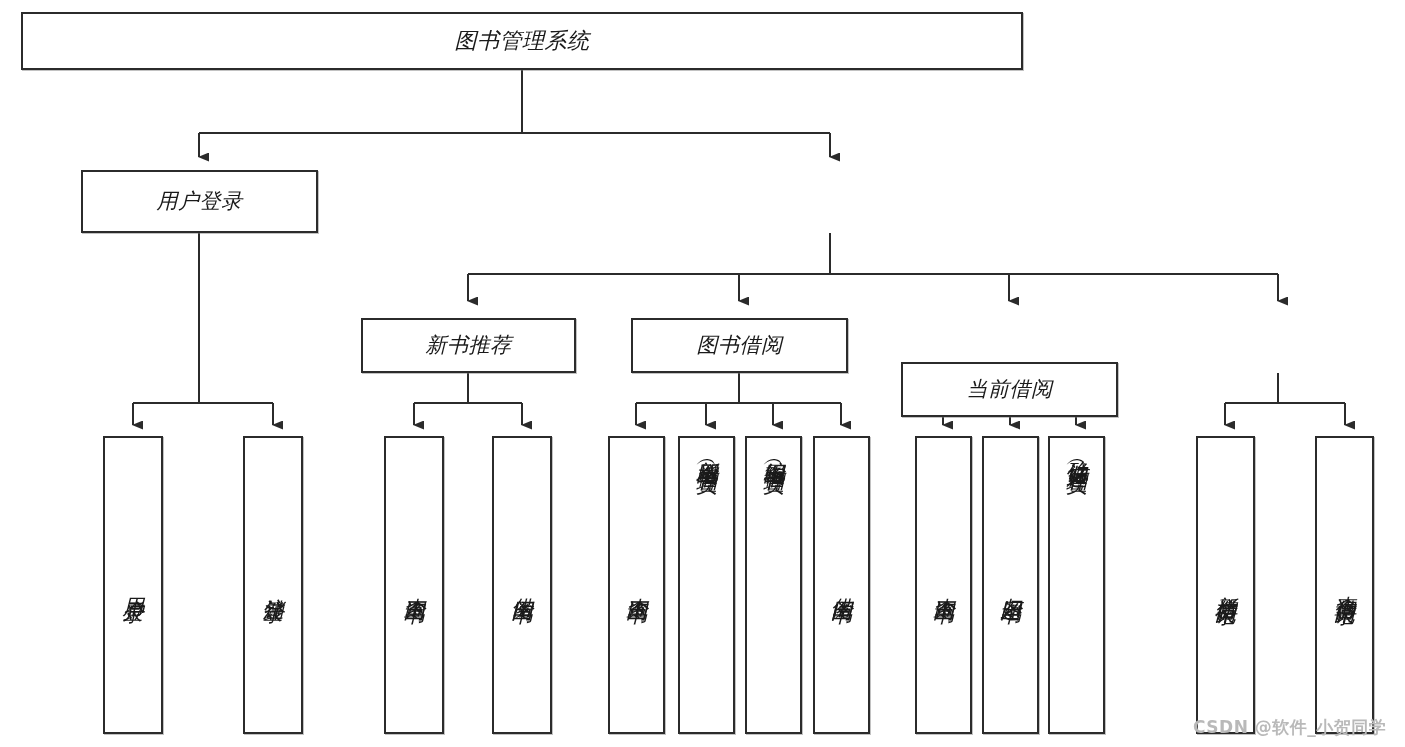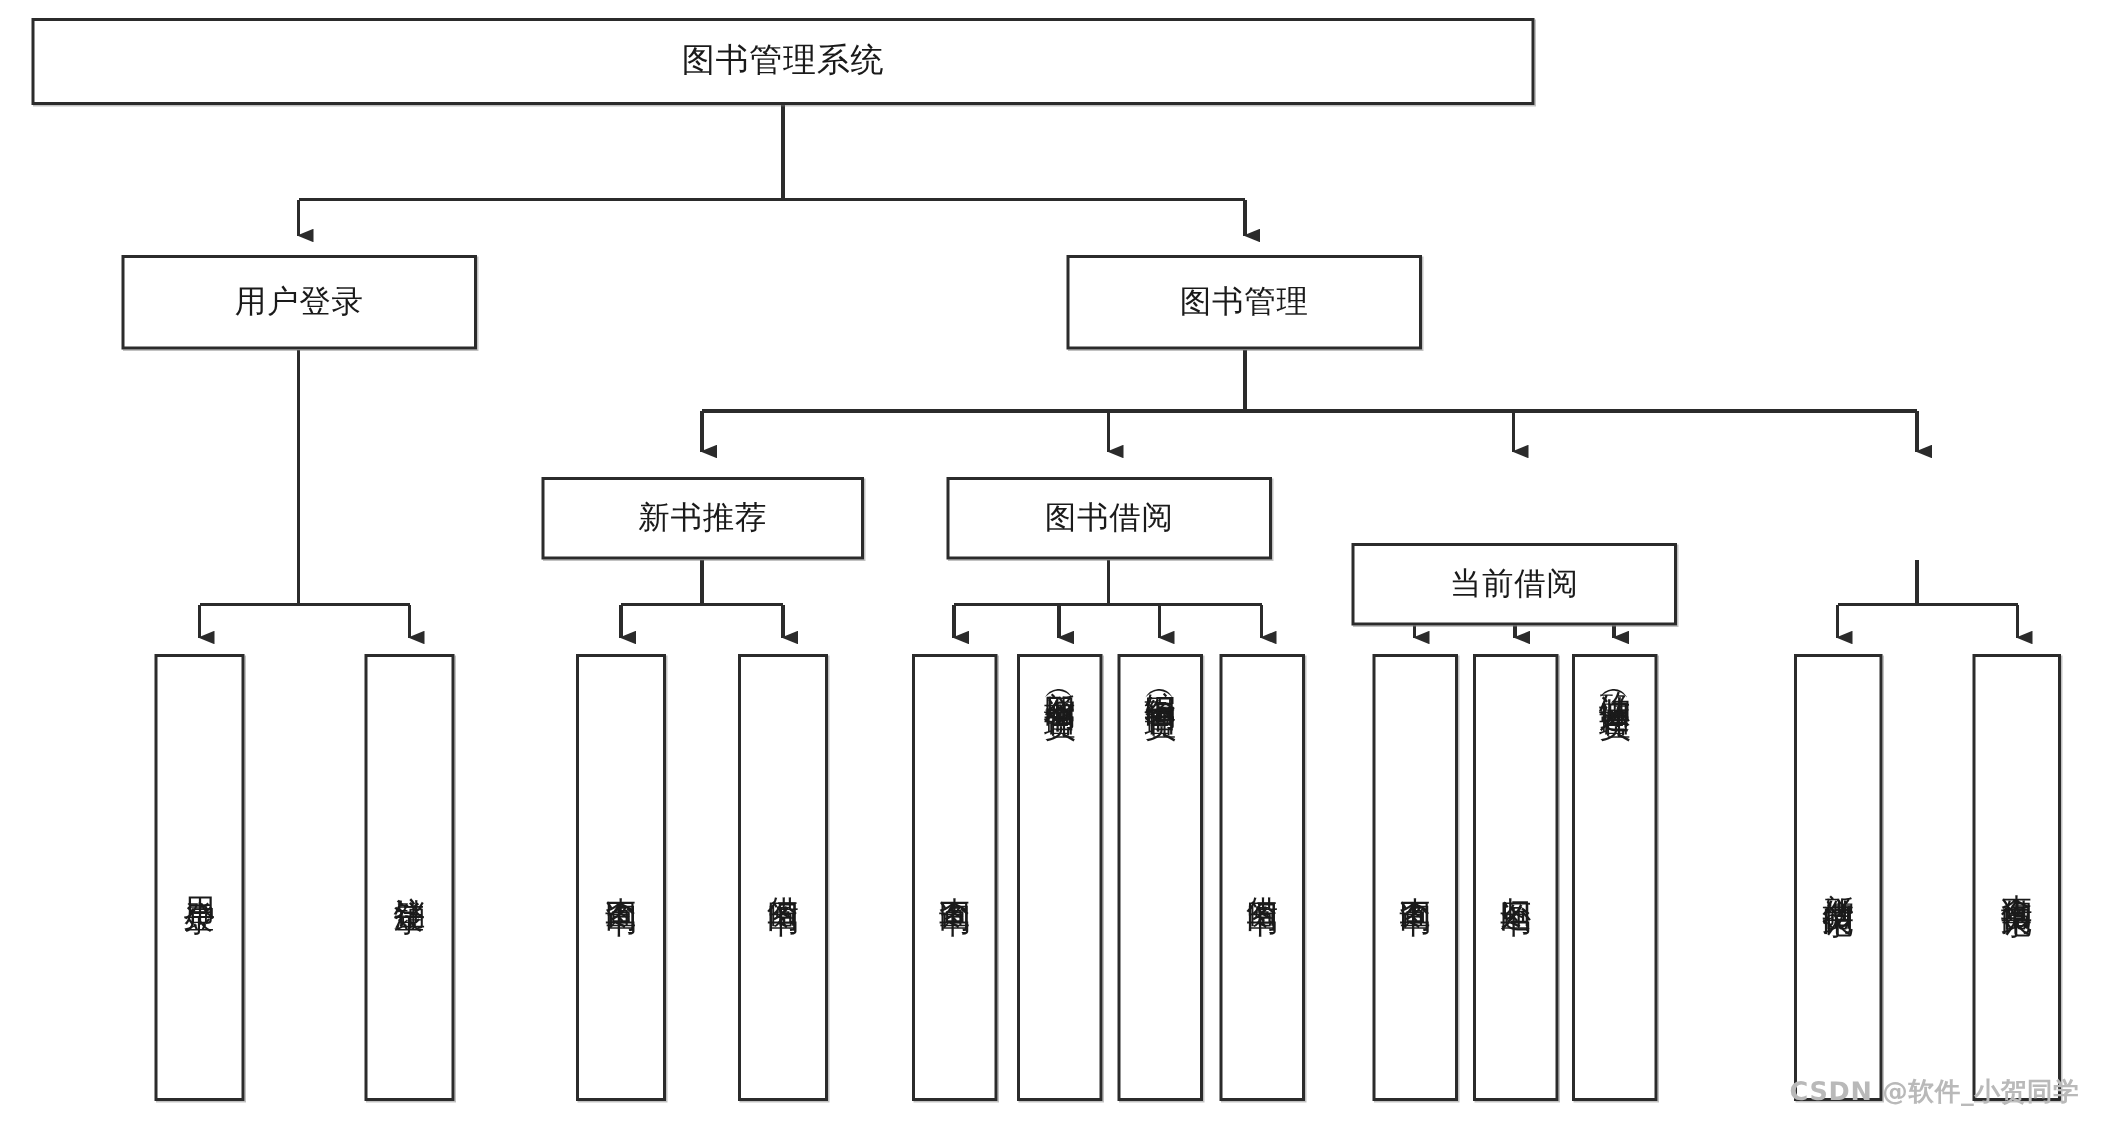--- a/index.html
+++ b/index.html
@@ -36,20 +36,21 @@
     justify-content: center;
     color: #1a1a1a;
     box-shadow: 1px 1px 0 rgba(120,120,120,0.45);
   }
   .node .label {
     display: block;
     line-height: 1.16;
     letter-spacing: 0.5px;
     text-align: right;
     white-space: pre-wrap;
+    font-style: italic;
   }
   
   .node.horiz .label {
     writing-mode: horizontal-tb;
     font-size: 21px;
   }
   .node.root .label { font-size: 22px; }
   
   .node.vert {
     align-items: flex-start;
@@ -139,23 +140,20 @@
   </svg>
 
   <div class="node horiz root" style="left:21px; top:12px; width:1002px; height:58px;">
     <span class="label">图书管理系统</span>
   </div>
 
   <div class="node horiz" style="left:81px; top:170px; width:237px; height:63px;">
     <span class="label">用户登录</span>
   </div>
 
-  <div class="node horiz" style="left:711px; top:170px; width:237px; height:63px;">
-    <span class="label">图书管理</span>
-  </div>
 
   <div class="node horiz" style="left:361px; top:318px; width:215px; height:55px;">
     <span class="label">新书推荐</span>
   </div>
 
   <div class="node horiz" style="left:631px; top:318px; width:217px; height:55px;">
     <span class="label">图书借阅</span>
   </div>
 
   <div class="node horiz" style="left:901px; top:318px; width:217px; height:55px;margin-top:44px;">

